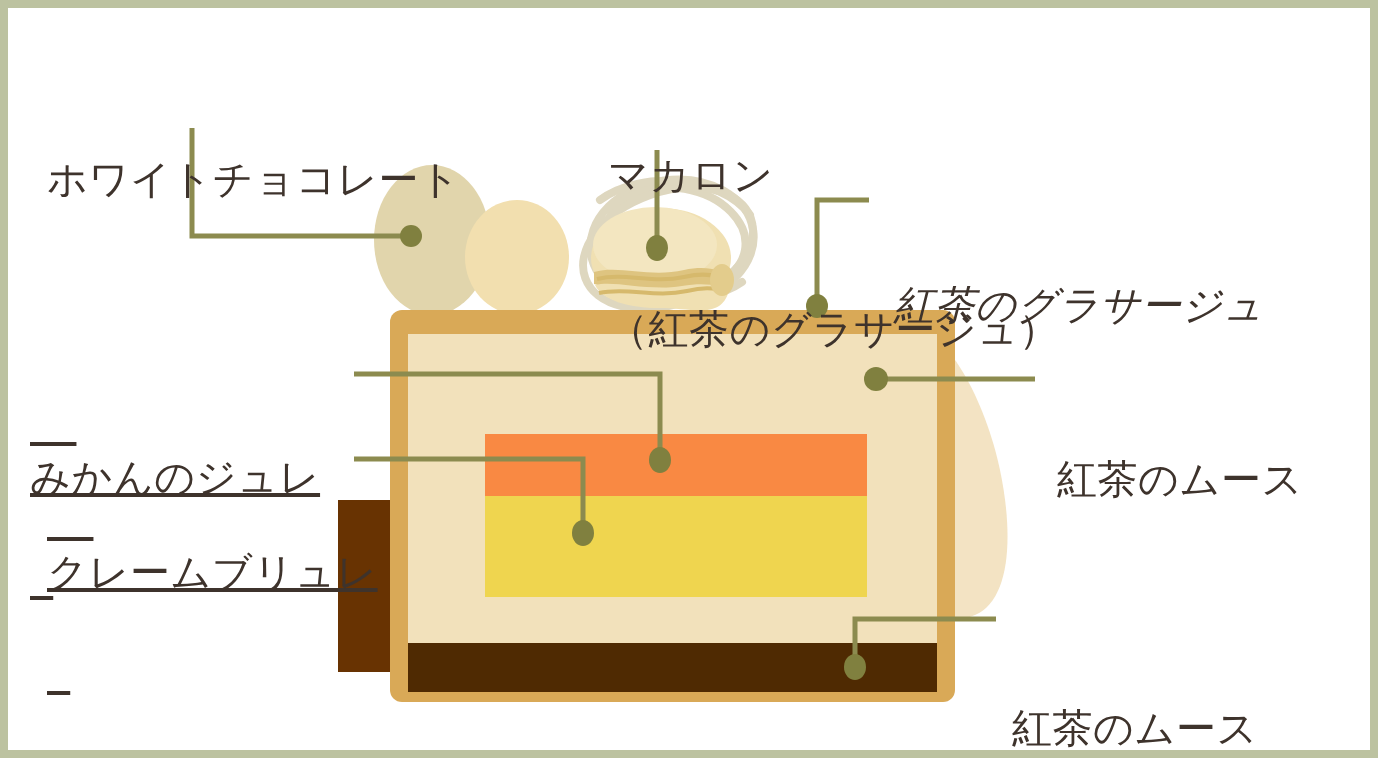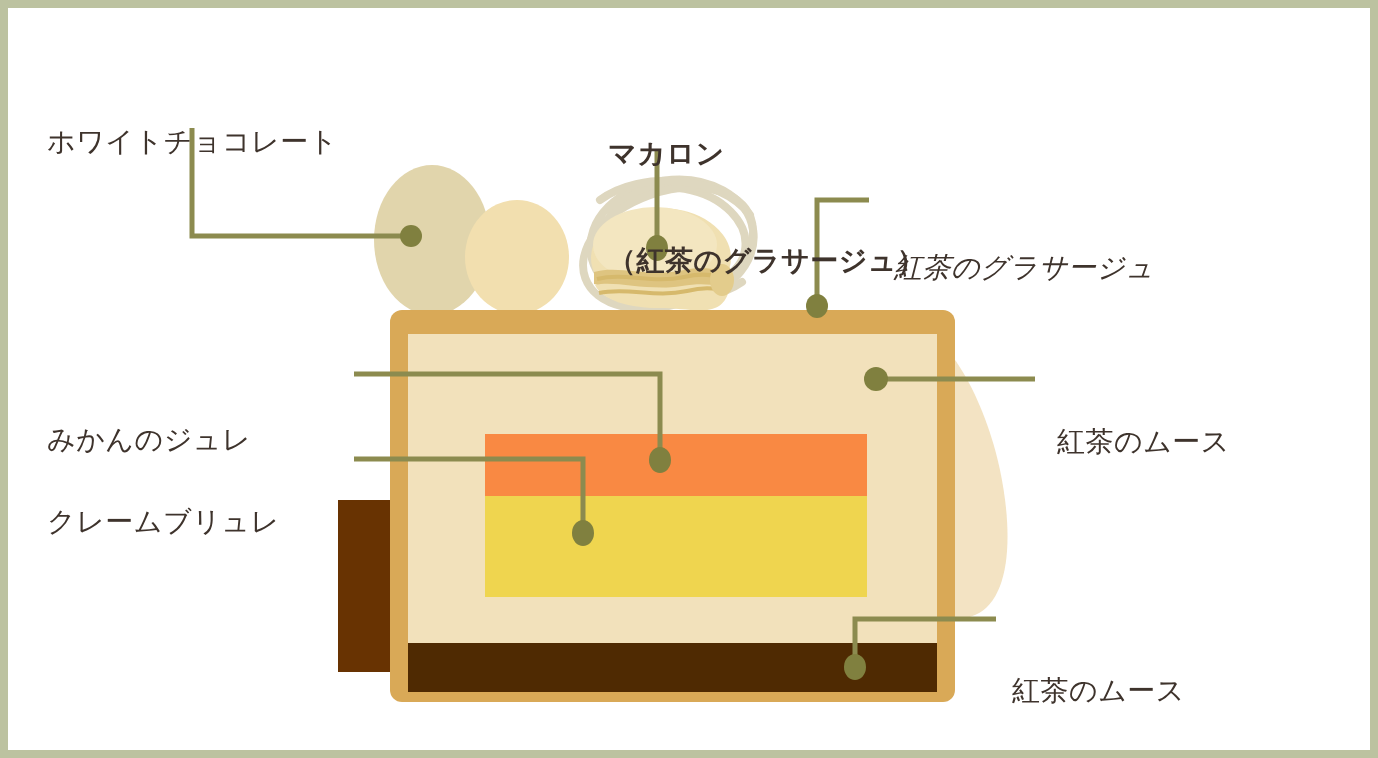--- a/index.html
+++ b/index.html
@@ -30,33 +30,33 @@
   #diagram-svg {
     position: absolute;
     left: 0;
     top: 0;
     width: 1378px;
     height: 758px;
   }
   .callout-label {
     position: absolute;
     color: #3e332c;
-    font-size: 28px;
+    font-size: 40px;
     line-height: 1.28;
     letter-spacing: 0.5px;
     white-space: pre;
     font-weight: 500;
     font-family: "Liberation Sans", "DejaVu Sans", sans-serif;
   }
   .lbl-white-choc   { left: 47px;  top: 52px; }
-  .lbl-macaron      { left: 608px; top: 64px; font-weight: bold; }
+  .lbl-macaron      { left: 608px; top: 48px; }
   .lbl-glacage      { left: 894px; top: 178px; font-style: italic; }
   .lbl-mousse       { left: 1057px; top: 352px; }
-  .lbl-mikan        { left: 47px;  top: 350px; }
-  .lbl-brulee       { left: 47px;  top: 432px; }
+  .lbl-mikan        { left: 30px;  top: 350px; text-decoration: underline; }
+  .lbl-brulee       { left: 47px;  top: 445px; text-decoration: underline; }
   .lbl-basque       { left: 1012px; top: 601px; }
   .lbl-line { display: block; }
 </style>
 </head>
 <body>
 
 <div id="stage">
 
   <svg id="diagram-svg" viewBox="0 0 1378 758">
 

